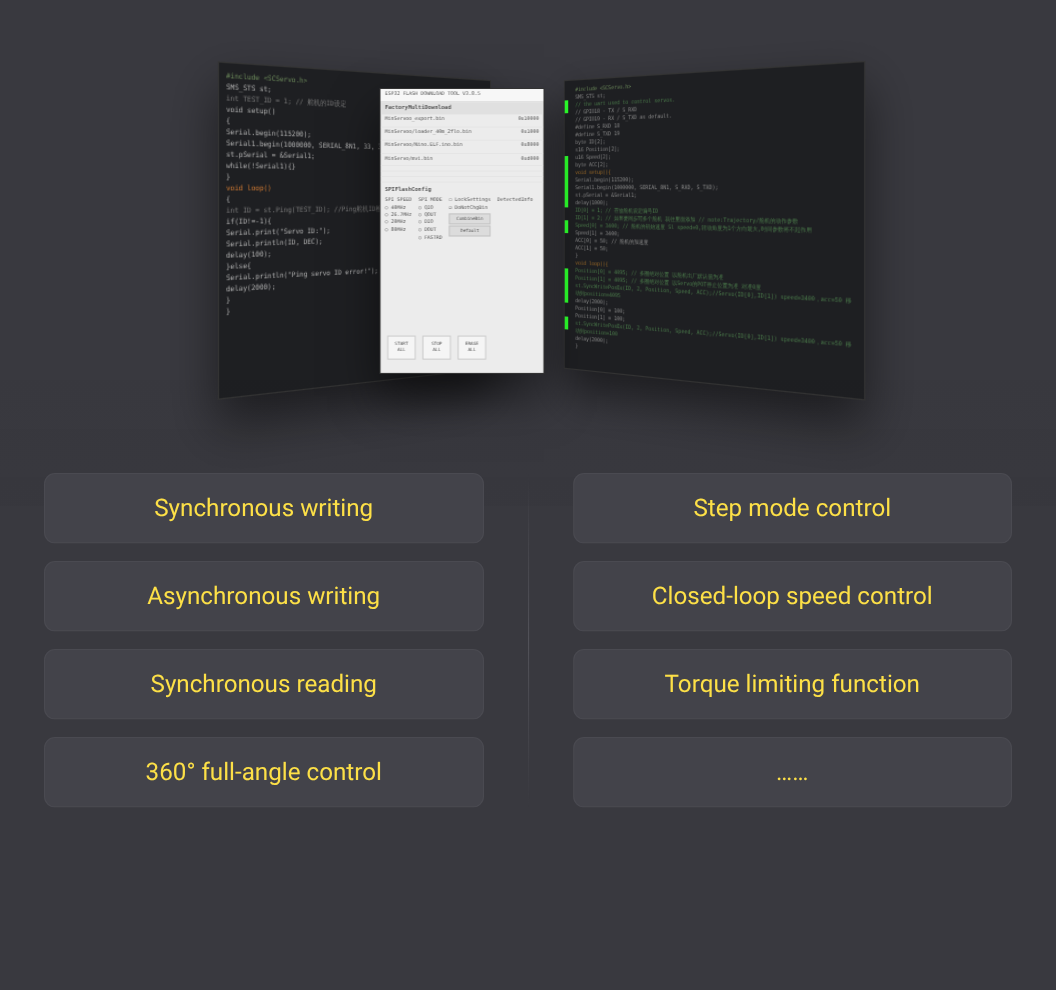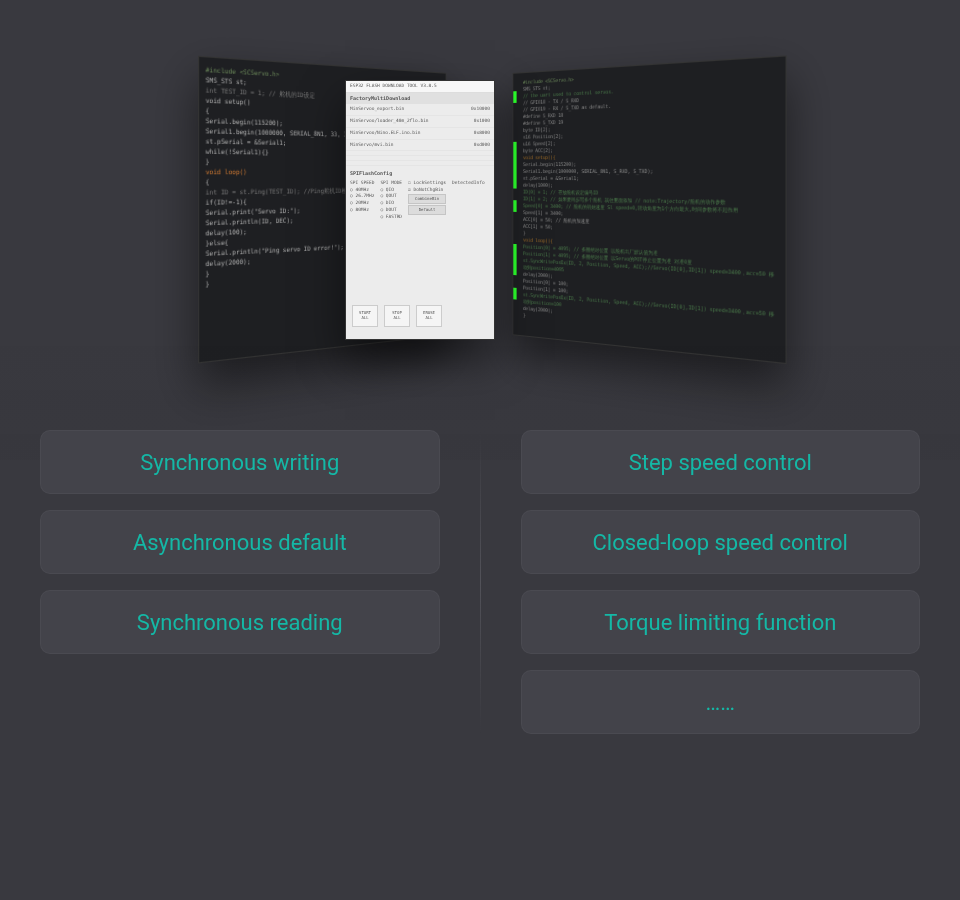--- a/index.html
+++ b/index.html
@@ -173,21 +173,21 @@
       background: linear-gradient(to bottom, rgba(120,120,128,0) 0%, rgba(120,120,128,0.4) 50%, rgba(120,120,128,0) 100%);
       margin: 0 40px;
     }
     .card {
       background: #43434a;
       border-radius: 10px;
       height: 64px;
       display: flex;
       align-items: center;
       justify-content: center;
-      color: #14b8a6;
+      color: #fde047;
       font-size: 22px;
       border: 1px solid rgba(255,255,255,0.04);
     }
   </style>
 </head>
 <body>
 
 <div class="stage">
   <div class="panel panel-left" id="panel-left">
       <div class="st">#include &lt;SCServo.h&gt;</div>
@@ -337,23 +337,24 @@
       <div>  delay(2000);</div>
       <div>}</div>
     </div>
 
   <div class="reflection"></div>
 </div>
 
 <div class="features">
   <div class="col" id="col-left">
       <div class="card">Synchronous writing</div>
-      <div class="card">Asynchronous default</div>
+      <div class="card">Asynchronous writing</div>
       <div class="card">Synchronous reading</div>
+      <div class="card">360° full-angle control</div>
     </div>
   <div class="divider"></div>
   <div class="col" id="col-right">
-      <div class="card">Step speed control</div>
+      <div class="card">Step mode control</div>
       <div class="card">Closed-loop speed control</div>
       <div class="card">Torque limiting function</div>
       <div class="card">……</div>
     </div>
 </div>
 
 </body></html>

